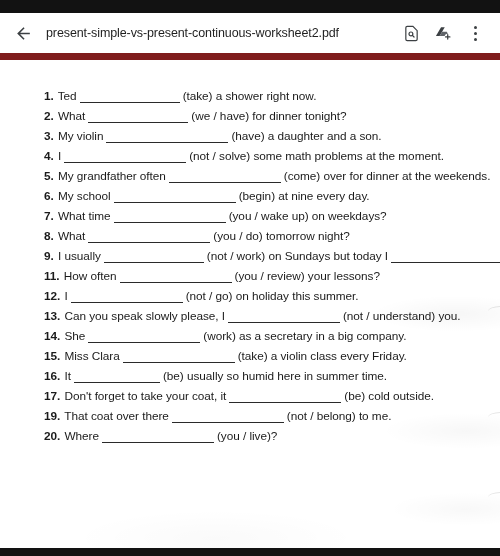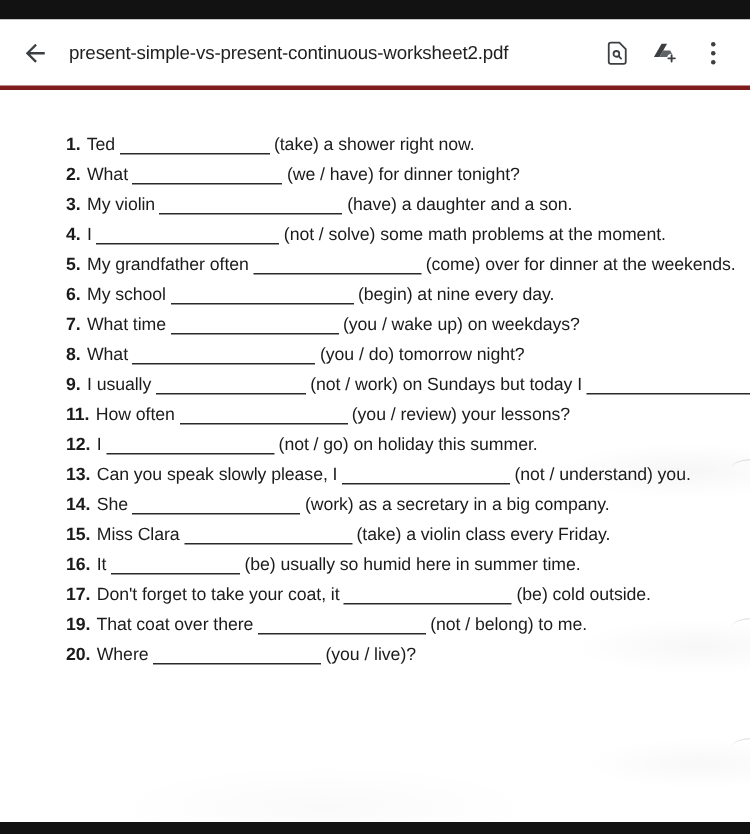--- a/index.html
+++ b/index.html
@@ -42,21 +42,21 @@
   .appbar {
     position: absolute;
     left: 0; top: 13px;
     width: 500px;
     height: 47px;
     background: #ffffff;
     display: flex;
     align-items: center;
     box-sizing: border-box;
     padding: 0 10px 0 8px;
-    border-bottom: 3px solid #7f1d1d;
+    border-bottom: 7px solid #7f1d1d;
   }
   .iconbtn {
     width: 30px;
     height: 30px;
     display: flex;
     align-items: center;
     justify-content: center;
     flex: 0 0 auto;
     border-radius: 50%;
     cursor: pointer;

